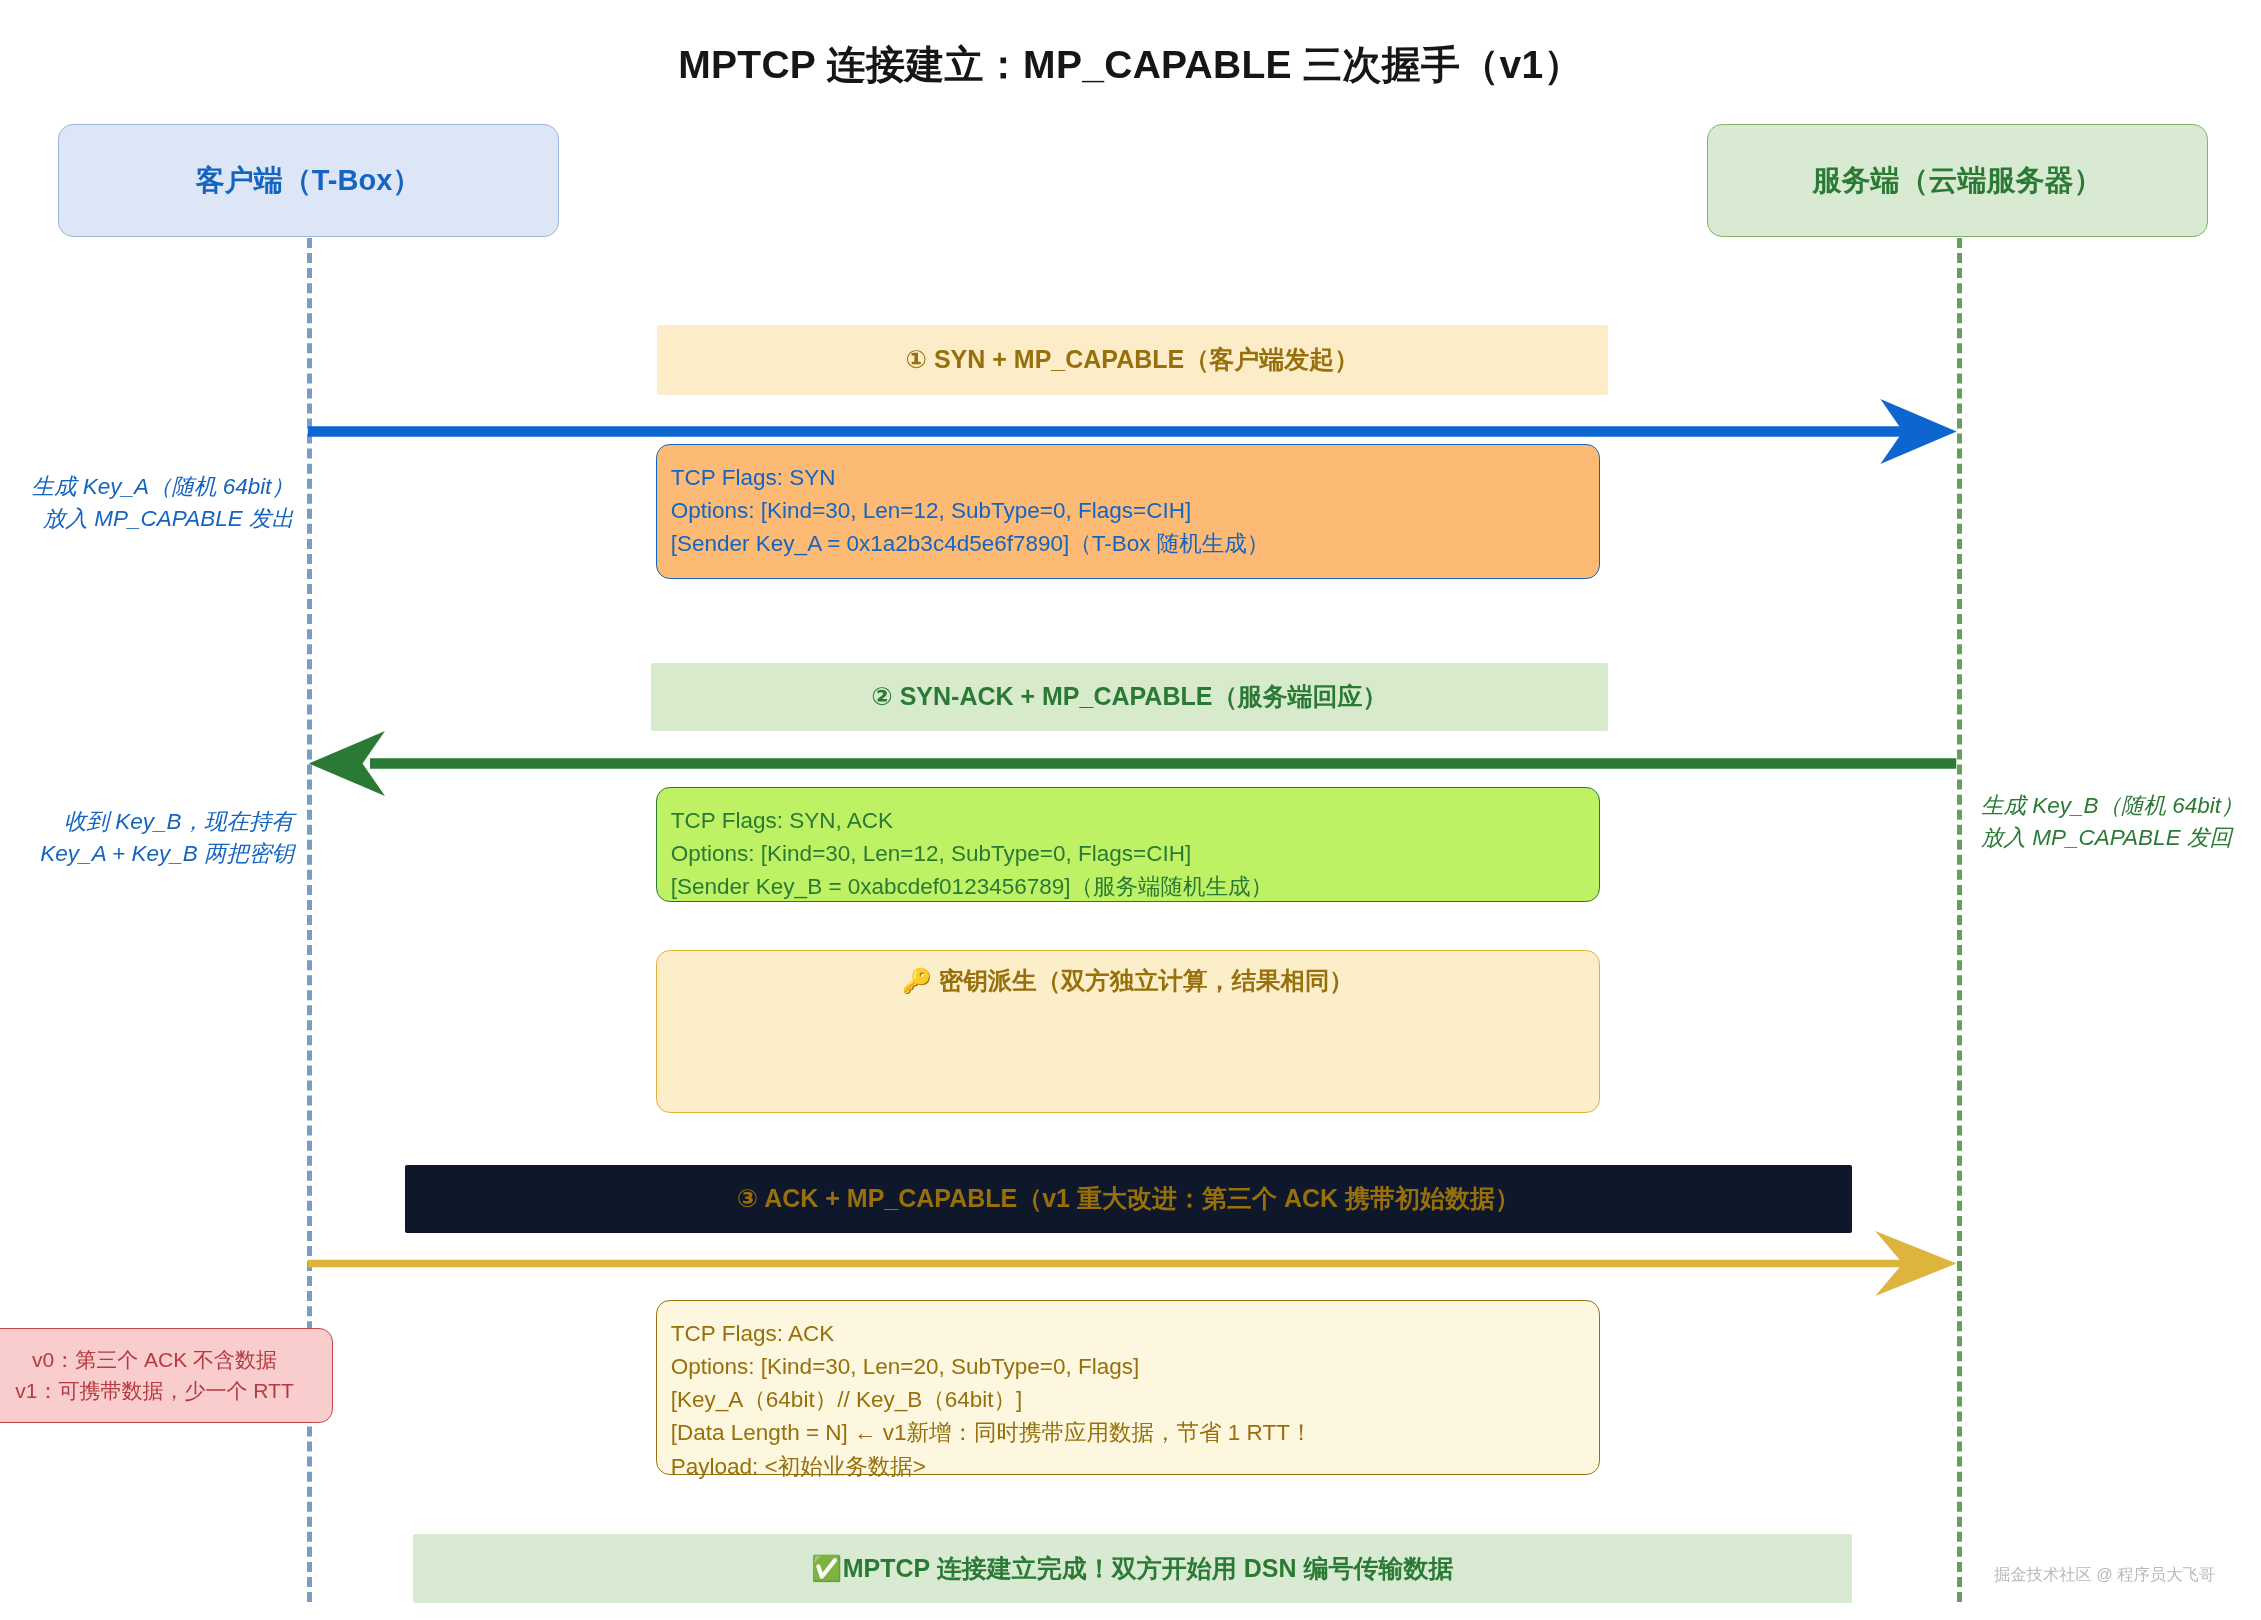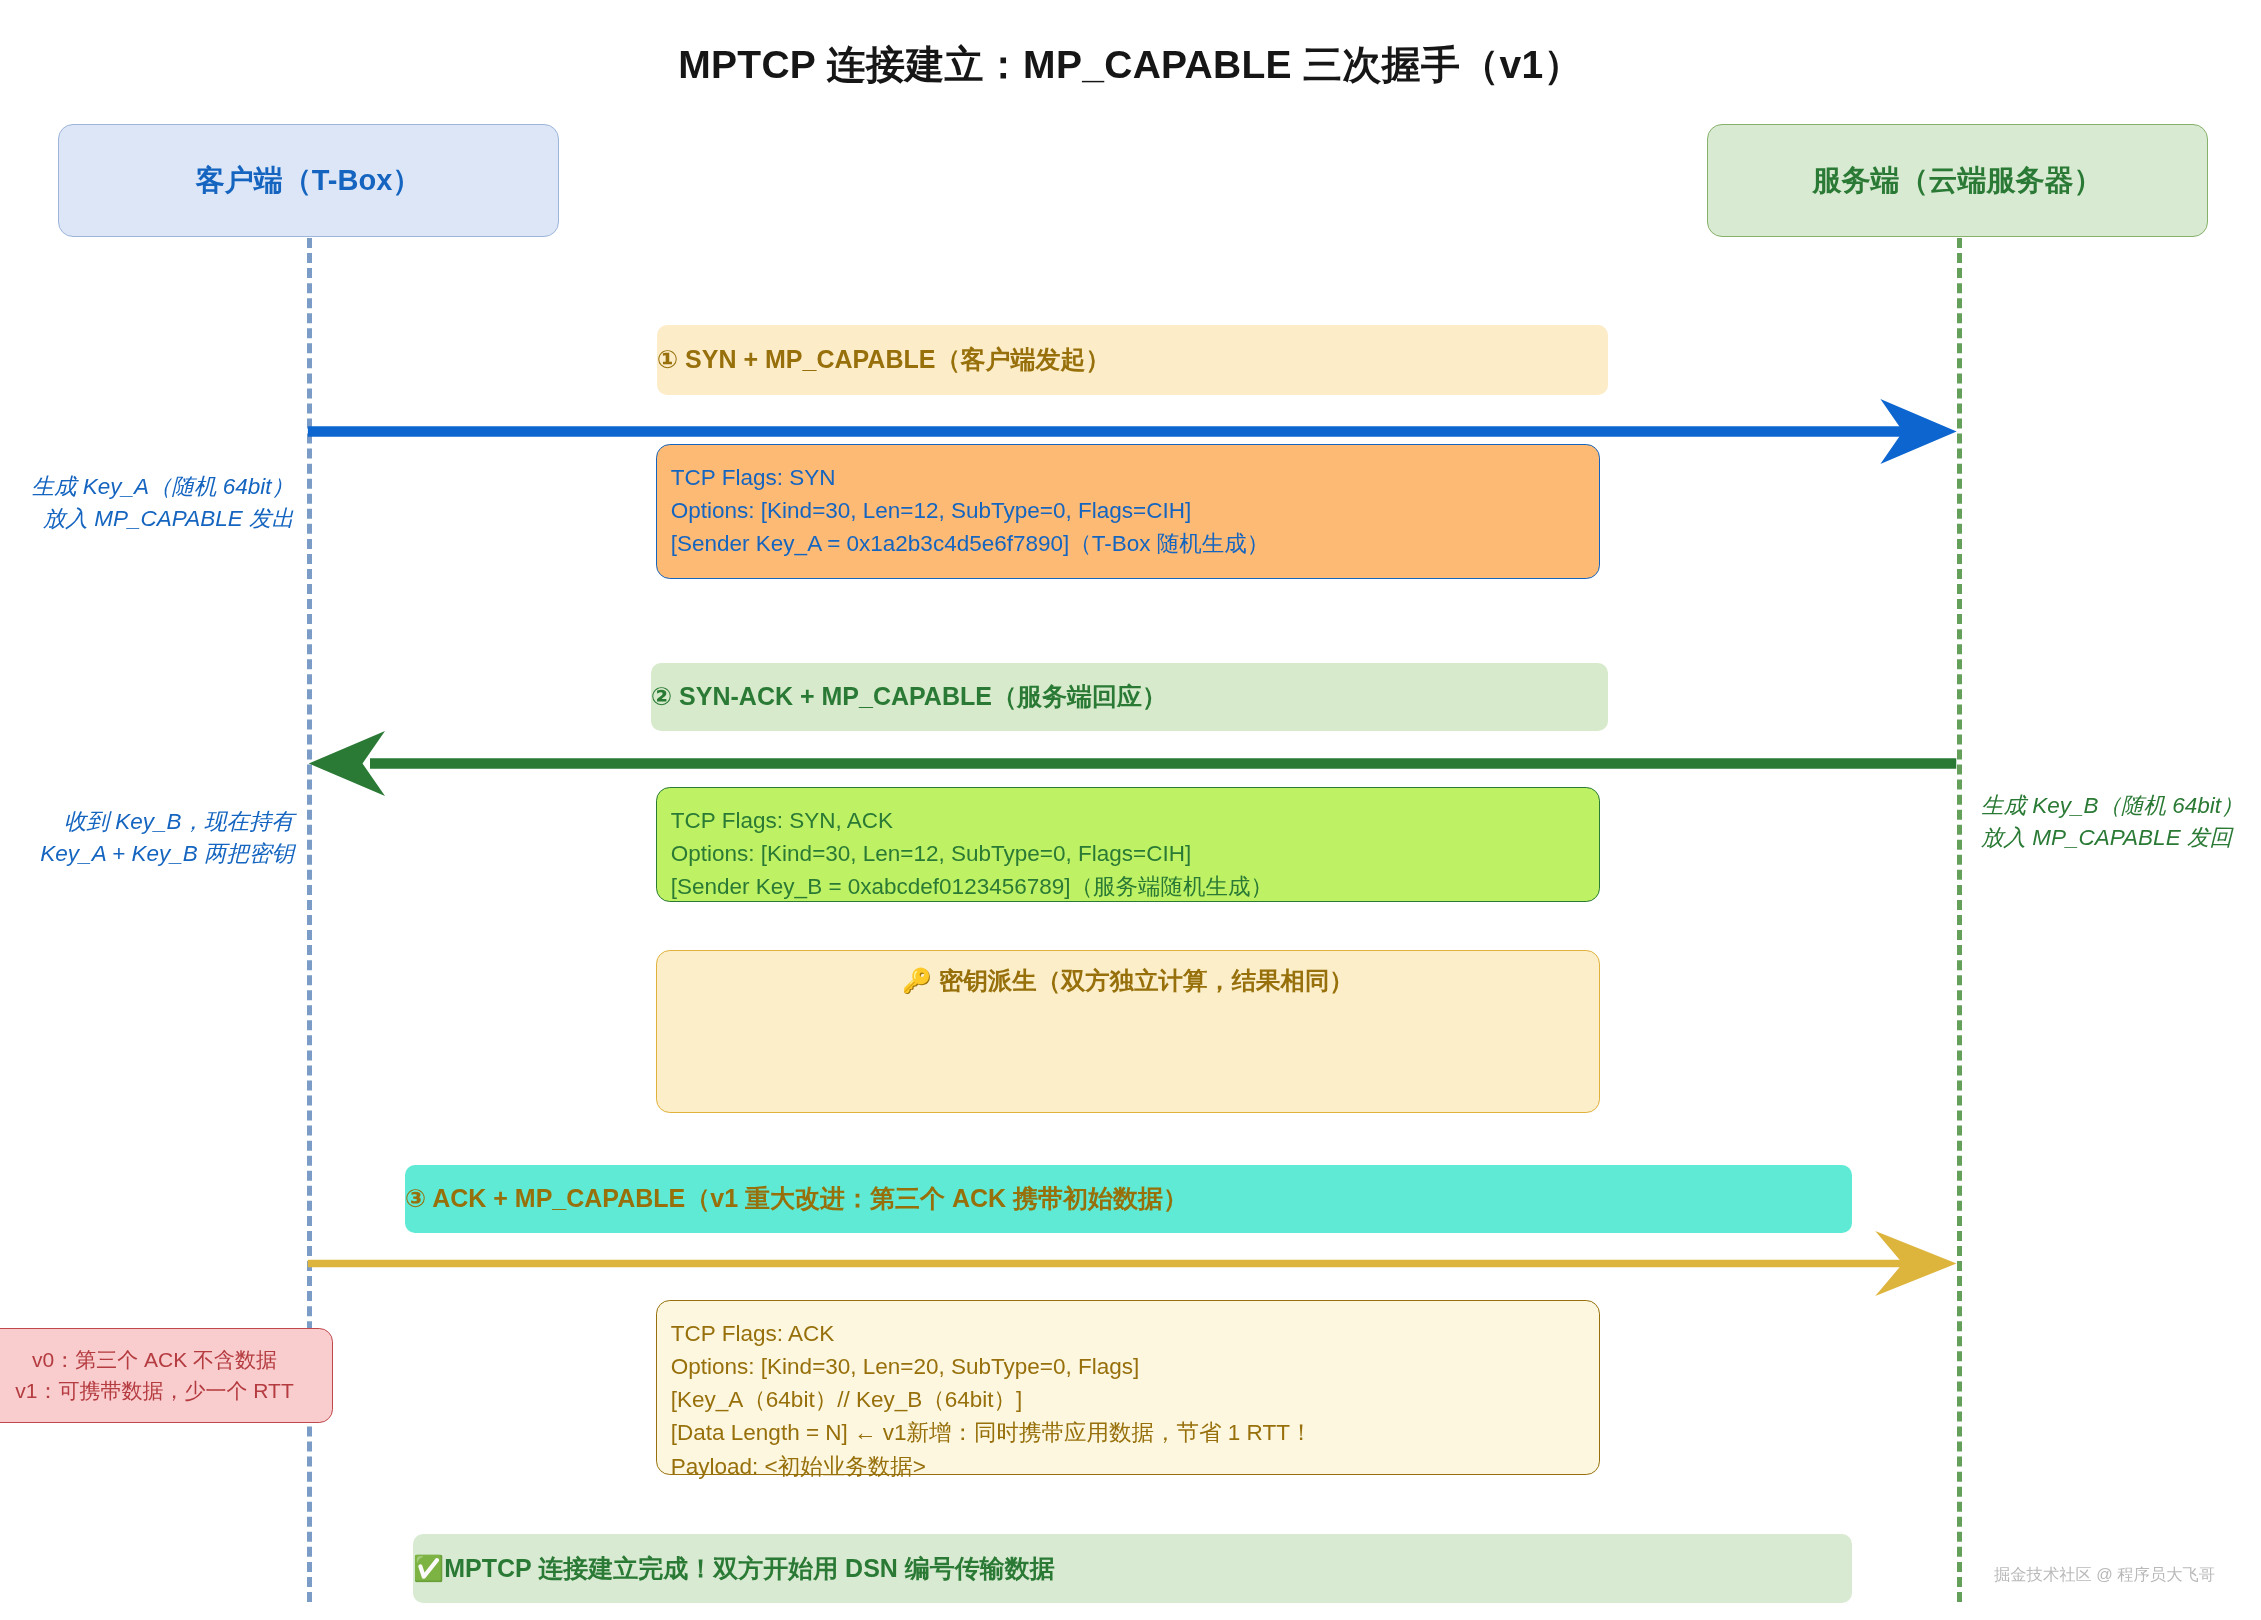--- a/index.html
+++ b/index.html
@@ -38,27 +38,27 @@
     border-left-width:5.6px;border-left-color:#7a9cc6;
   }
   .lifeline-server{
     left:1957px;top:238px;height:1364px;
     border-left-width:5.6px;border-left-color:#64a05a;
   }
 
   
   .banner{
     position:absolute;box-sizing:border-box;
-    display:flex;align-items:center;justify-content:flex-start;
-    border-radius:10px;text-align:center;
+    display:flex;align-items:center;justify-content:center;
+    border-radius:2px;text-align:center;
     font-size:25px;font-weight:bold;line-height:1.25;
   }
   .banner-yellow{background:#fcecc8;color:#97700b;}
   .banner-green{background:#d7eacb;color:#2a7a35;}
-  .banner-yellow-2{background:#5eead4;color:#97700b;}
+  .banner-yellow-2{background:#0f172a;color:#97700b;}
   .banner-final{background:#d9ead3;color:#2a7a35;}
 
   .b1{left:657px;top:325px;width:951px;height:70px;}
   .b2{left:651px;top:663px;width:957px;height:68px;}
   .b3{left:405px;top:1165px;width:1447px;height:68px;}
   .b4{left:413px;top:1534px;width:1439px;height:69px;}
 
   
   .arrow{position:absolute;}
   .arrow svg{display:block;overflow:visible;}

